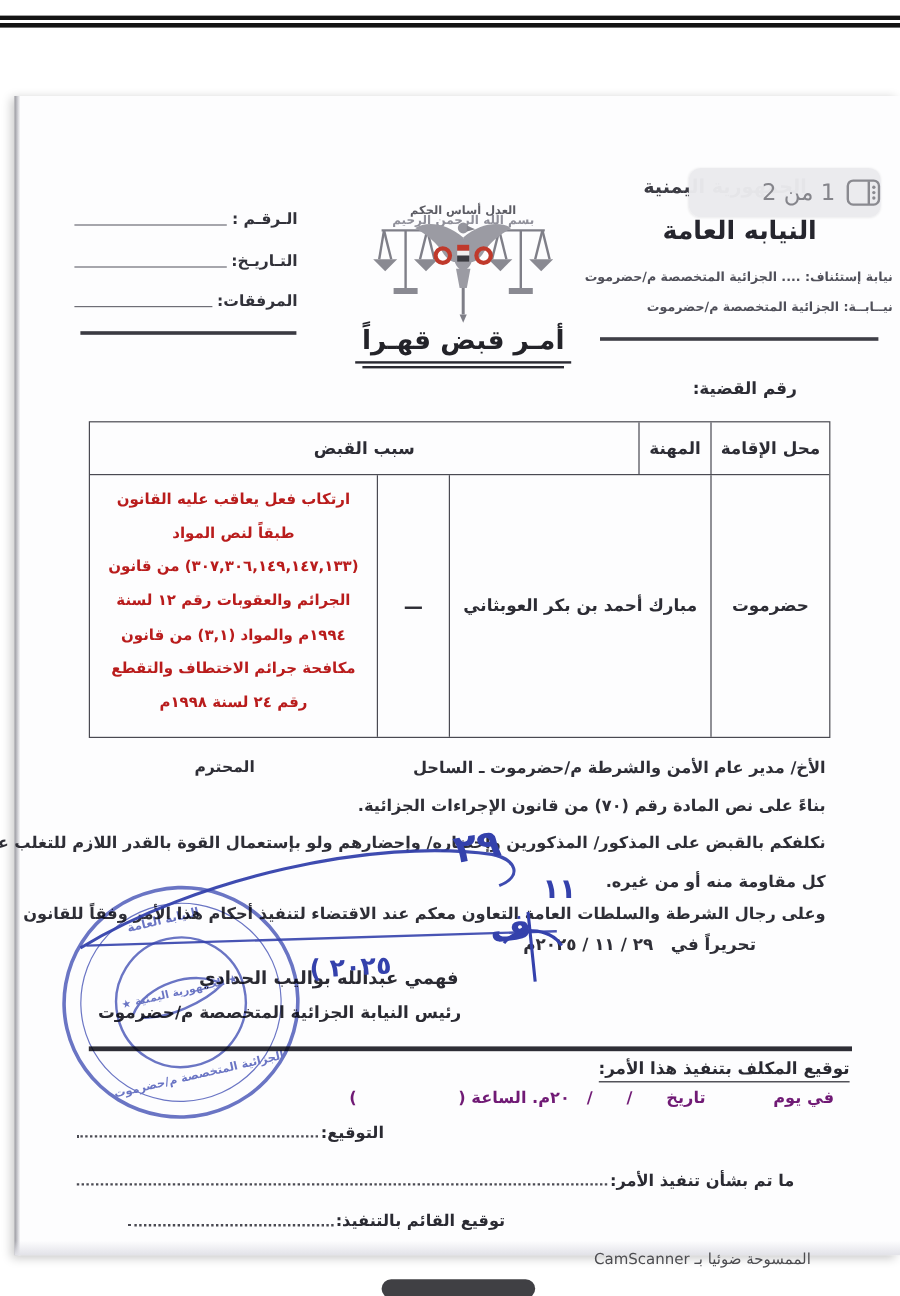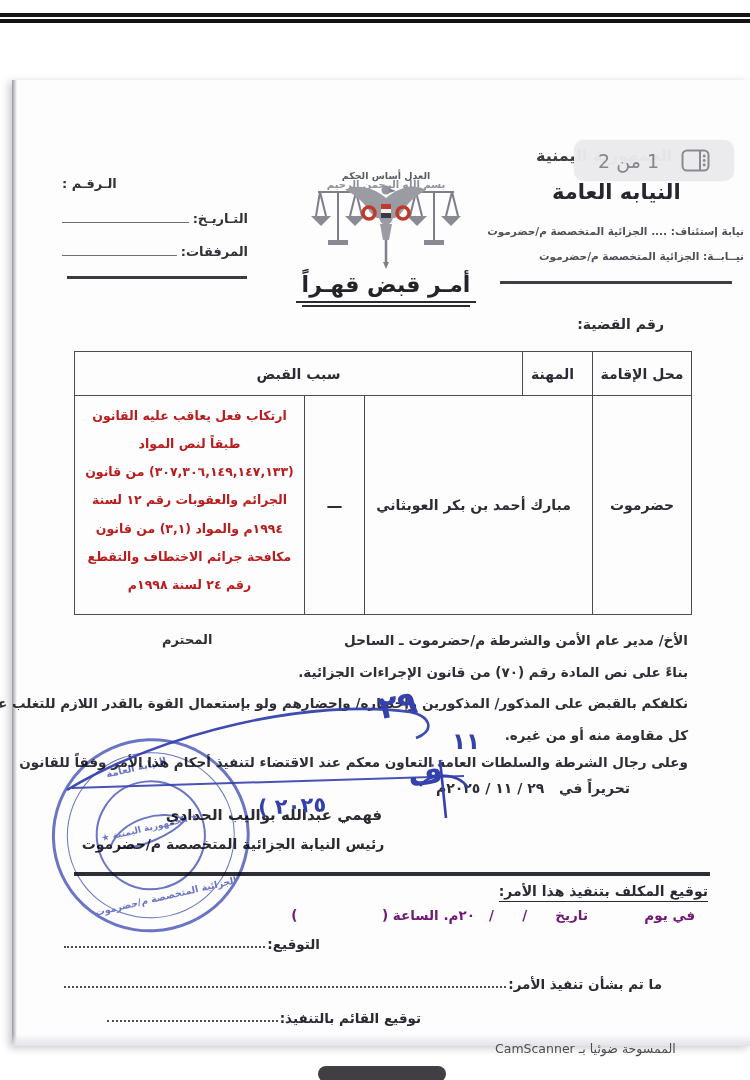--- a/index.html
+++ b/index.html
@@ -53,21 +53,21 @@
 
   
   .wtable { position:absolute; left:62px; top:271px; width:618px; direction:rtl;
     border:1.5px solid #4a4a52; background:#fdfdfe; }
   .trow { display:flex; direction:rtl; }
   .trow.head { height:44px; border-bottom:1.5px solid #4a4a52; }
   .trow.data { height:218px; }
   .wcell { display:flex; align-items:center; justify-content:center;
     font-weight:800; color:#2c2c34; }
   .wcell:not(:last-child) { border-left:1.5px solid #4a4a52; }
-  .c-name { width:218px; } .c-res { width:99px;margin-left:10px; } .c-prof { width:60px; } .c-reason { flex:1; }
+  .c-name { width:218px; } .c-res { width:99px; } .c-prof { width:60px; } .c-reason { flex:1; }
   .head .wcell { font-size:14px; }
   .data .c-name, .data .c-res { font-size:14px; }
   .data .c-prof { font-size:16px; }
   .data .c-reason { align-items:flex-start; padding:6px 8px 0; }
   .reason-text { direction:rtl; text-align:center; font-size:12.5px; font-weight:800;
     line-height:2.25; color:#b91c1c; }
 
   
   .bp { position:absolute; right:62px; direction:rtl; text-align:right; white-space:nowrap;
     font-size:13.5px; font-weight:700; color:#2e2e36; }
@@ -110,38 +110,38 @@
   .hw { position:absolute; color:#3441ac; font-weight:700; pointer-events:none; }
   .hw-day { left:366px; top:606px; font-size:32px; transform:rotate(-10deg); }
   .hw-fa { left:396px; top:676px; font-size:30px; transform:rotate(-6deg); }
   .hw-eleven { left:440px; top:648px; font-size:23px;text-align:right; }
   .hw-year { left:246px; top:714px; font-size:21px; direction:ltr; transform:rotate(-3deg); }
   .hw-svg { position:absolute; left:0; top:560px; pointer-events:none; }
 
   
   .pill { position:absolute; left:574px; top:140px; width:160px; height:41px;
     background:rgba(234,234,237,.97); border-radius:10px; display:flex; direction:rtl;
-    align-items:center; justify-content:center; gap:22px; box-shadow:0 0 2px rgba(0,0,0,.08); }
+    align-items:center; justify-content:flex-start; gap:9px; box-shadow:0 0 2px rgba(0,0,0,.08); }
   .pill-label { font-size:19px; color:#85858b; direction:rtl; }
   .camscanner { position:absolute; left:495px; top:1041px; width:222px; direction:rtl;
     text-align:left; font-size:12.5px; color:#4c4c50; }
   .bottom-pill { position:absolute; left:318px; top:1066px; width:128px; height:16px;
     background:#404044; border-radius:9px; }
 </style>
 </head>
 <body>
 
 <div class="screen">
 
   <div class="top-rule"></div>
 
   <div class="page">
     <div class="page-edge"></div>
 
-    <div class="hl-row" style="top:96px;flex-direction:column;">
+    <div class="hl-row" style="top:96px;">
       <span class="hl-label">الـرقـم :</span>
       <span class="hl-line"></span>
     </div>
     <div class="hl-row" style="top:131px;">
       <span class="hl-label">التـاريـخ:</span>
       <span class="hl-line"></span>
     </div>
     <div class="hl-row" style="top:164px;">
       <span class="hl-label">المرفقات:</span>
       <span class="hl-line"></span>

